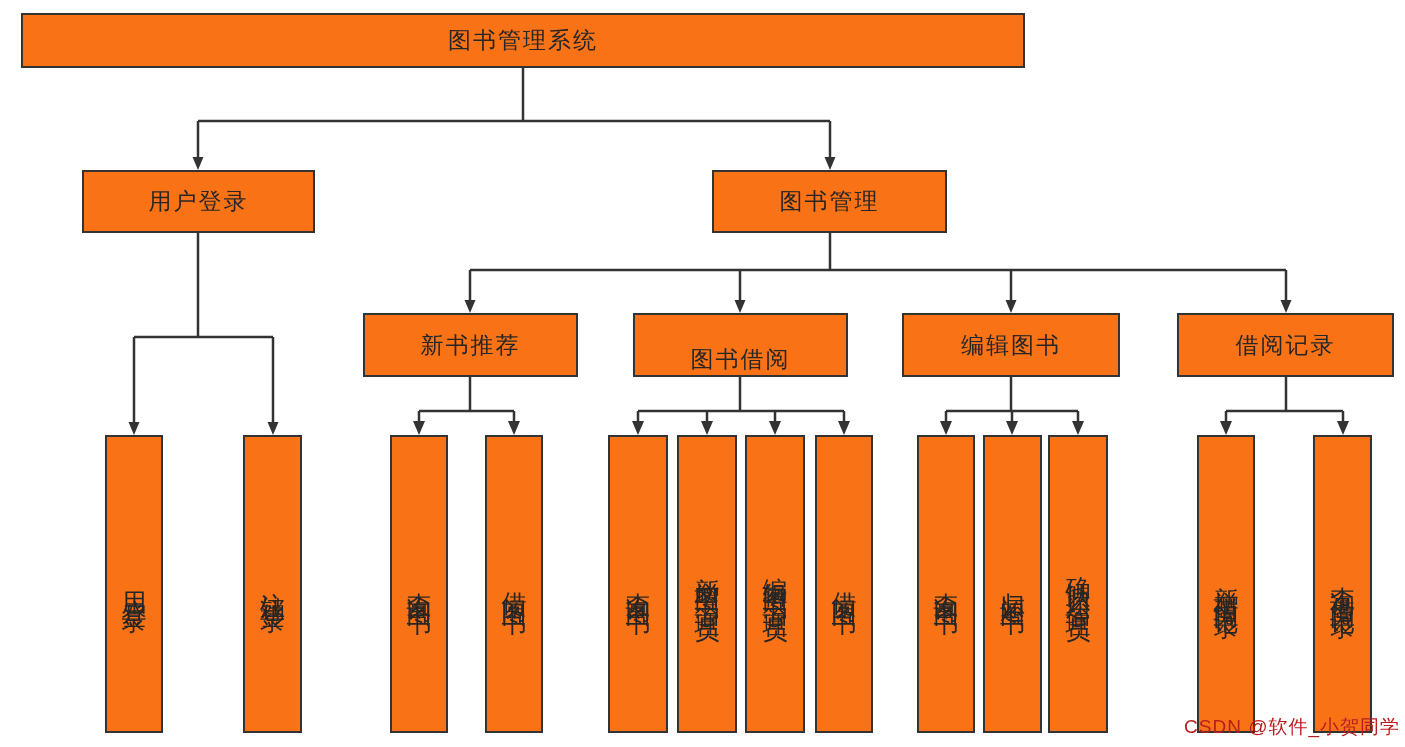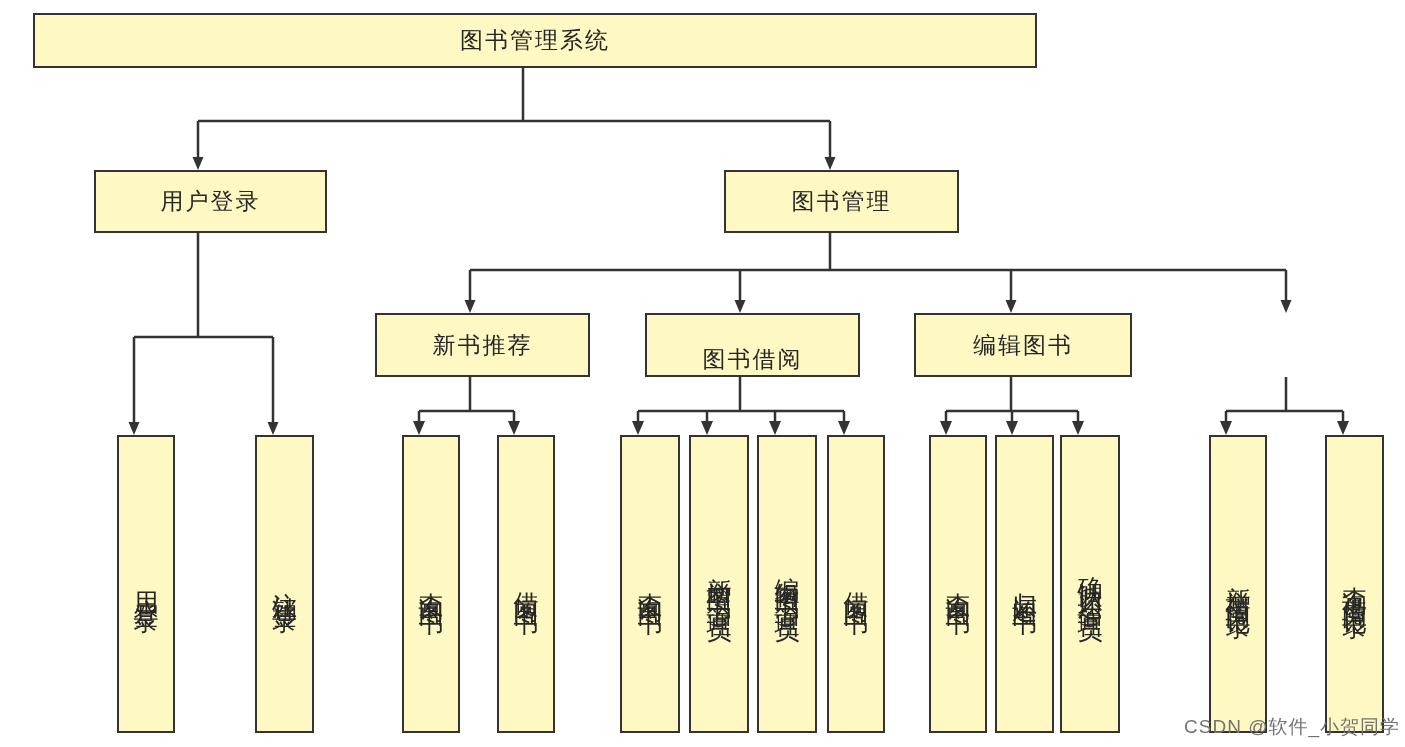--- a/index.html
+++ b/index.html
@@ -6,34 +6,33 @@
   #canvas {
     position:relative;
     width:1405px; height:747px;
     background:#ffffff;
     font-family:"Liberation Sans", sans-serif;
     overflow:hidden;
   }
   #wires { position:absolute; left:0; top:0; width:1405px; height:747px; }
   .box {
     position:absolute; box-sizing:border-box;
-    border:2px solid #333333; background:#fef9c3;
+    border:2px solid #333333; background:#f97316;
     display:flex; align-items:center; justify-content:center;
     color:#262626;
-    margin-left:12px;
   }
   .hbox { font-size:23px; letter-spacing:2px; white-space:nowrap; }
   .vbox span {
     writing-mode:vertical-rl; text-orientation:mixed;
     font-size:25px; letter-spacing:6px; line-height:1;
     white-space:nowrap;
   }
   #watermark {
     position:absolute; right:5px; bottom:7px;
-    font-size:19px; color:#737373; letter-spacing:1px;
+    font-size:19px; color:#b91c1c; letter-spacing:1px;
     white-space:nowrap;
   }
   .wire { stroke:#333333; stroke-width:2.5; fill:none; }
   .head { fill:#333333; stroke:none; }
 </style>
 </head>
 <body>
 
 <div id="canvas">
 
@@ -105,20 +104,23 @@
 
   <div class="box hbox" style="left:712px; top:170px; width:235px; height:63px;">
     <span>图书管理</span>
   </div>
   <div class="box hbox" style="left:633px; top:313px; width:215px; height:64px;align-items:flex-end;">
     <span>图书借阅</span>
   </div>
   <div class="box hbox" style="left:902px; top:313px; width:218px; height:64px;">
     <span>编辑图书</span>
   </div>
+  <div class="box hbox" style="left:1177px; top:313px; width:217px; height:64px;">
+    <span>借阅记录</span>
+  </div>
 
   <div class="box vbox" style="left:105px; top:435px; width:58px; height:298px;">
     <span>用户登录</span>
   </div>
   <div class="box vbox" style="left:243px; top:435px; width:59px; height:298px;">
     <span>注销登录</span>
   </div>
 
   <div class="box vbox" style="left:390px; top:435px; width:58px; height:298px;">
     <span>查询图书</span>

